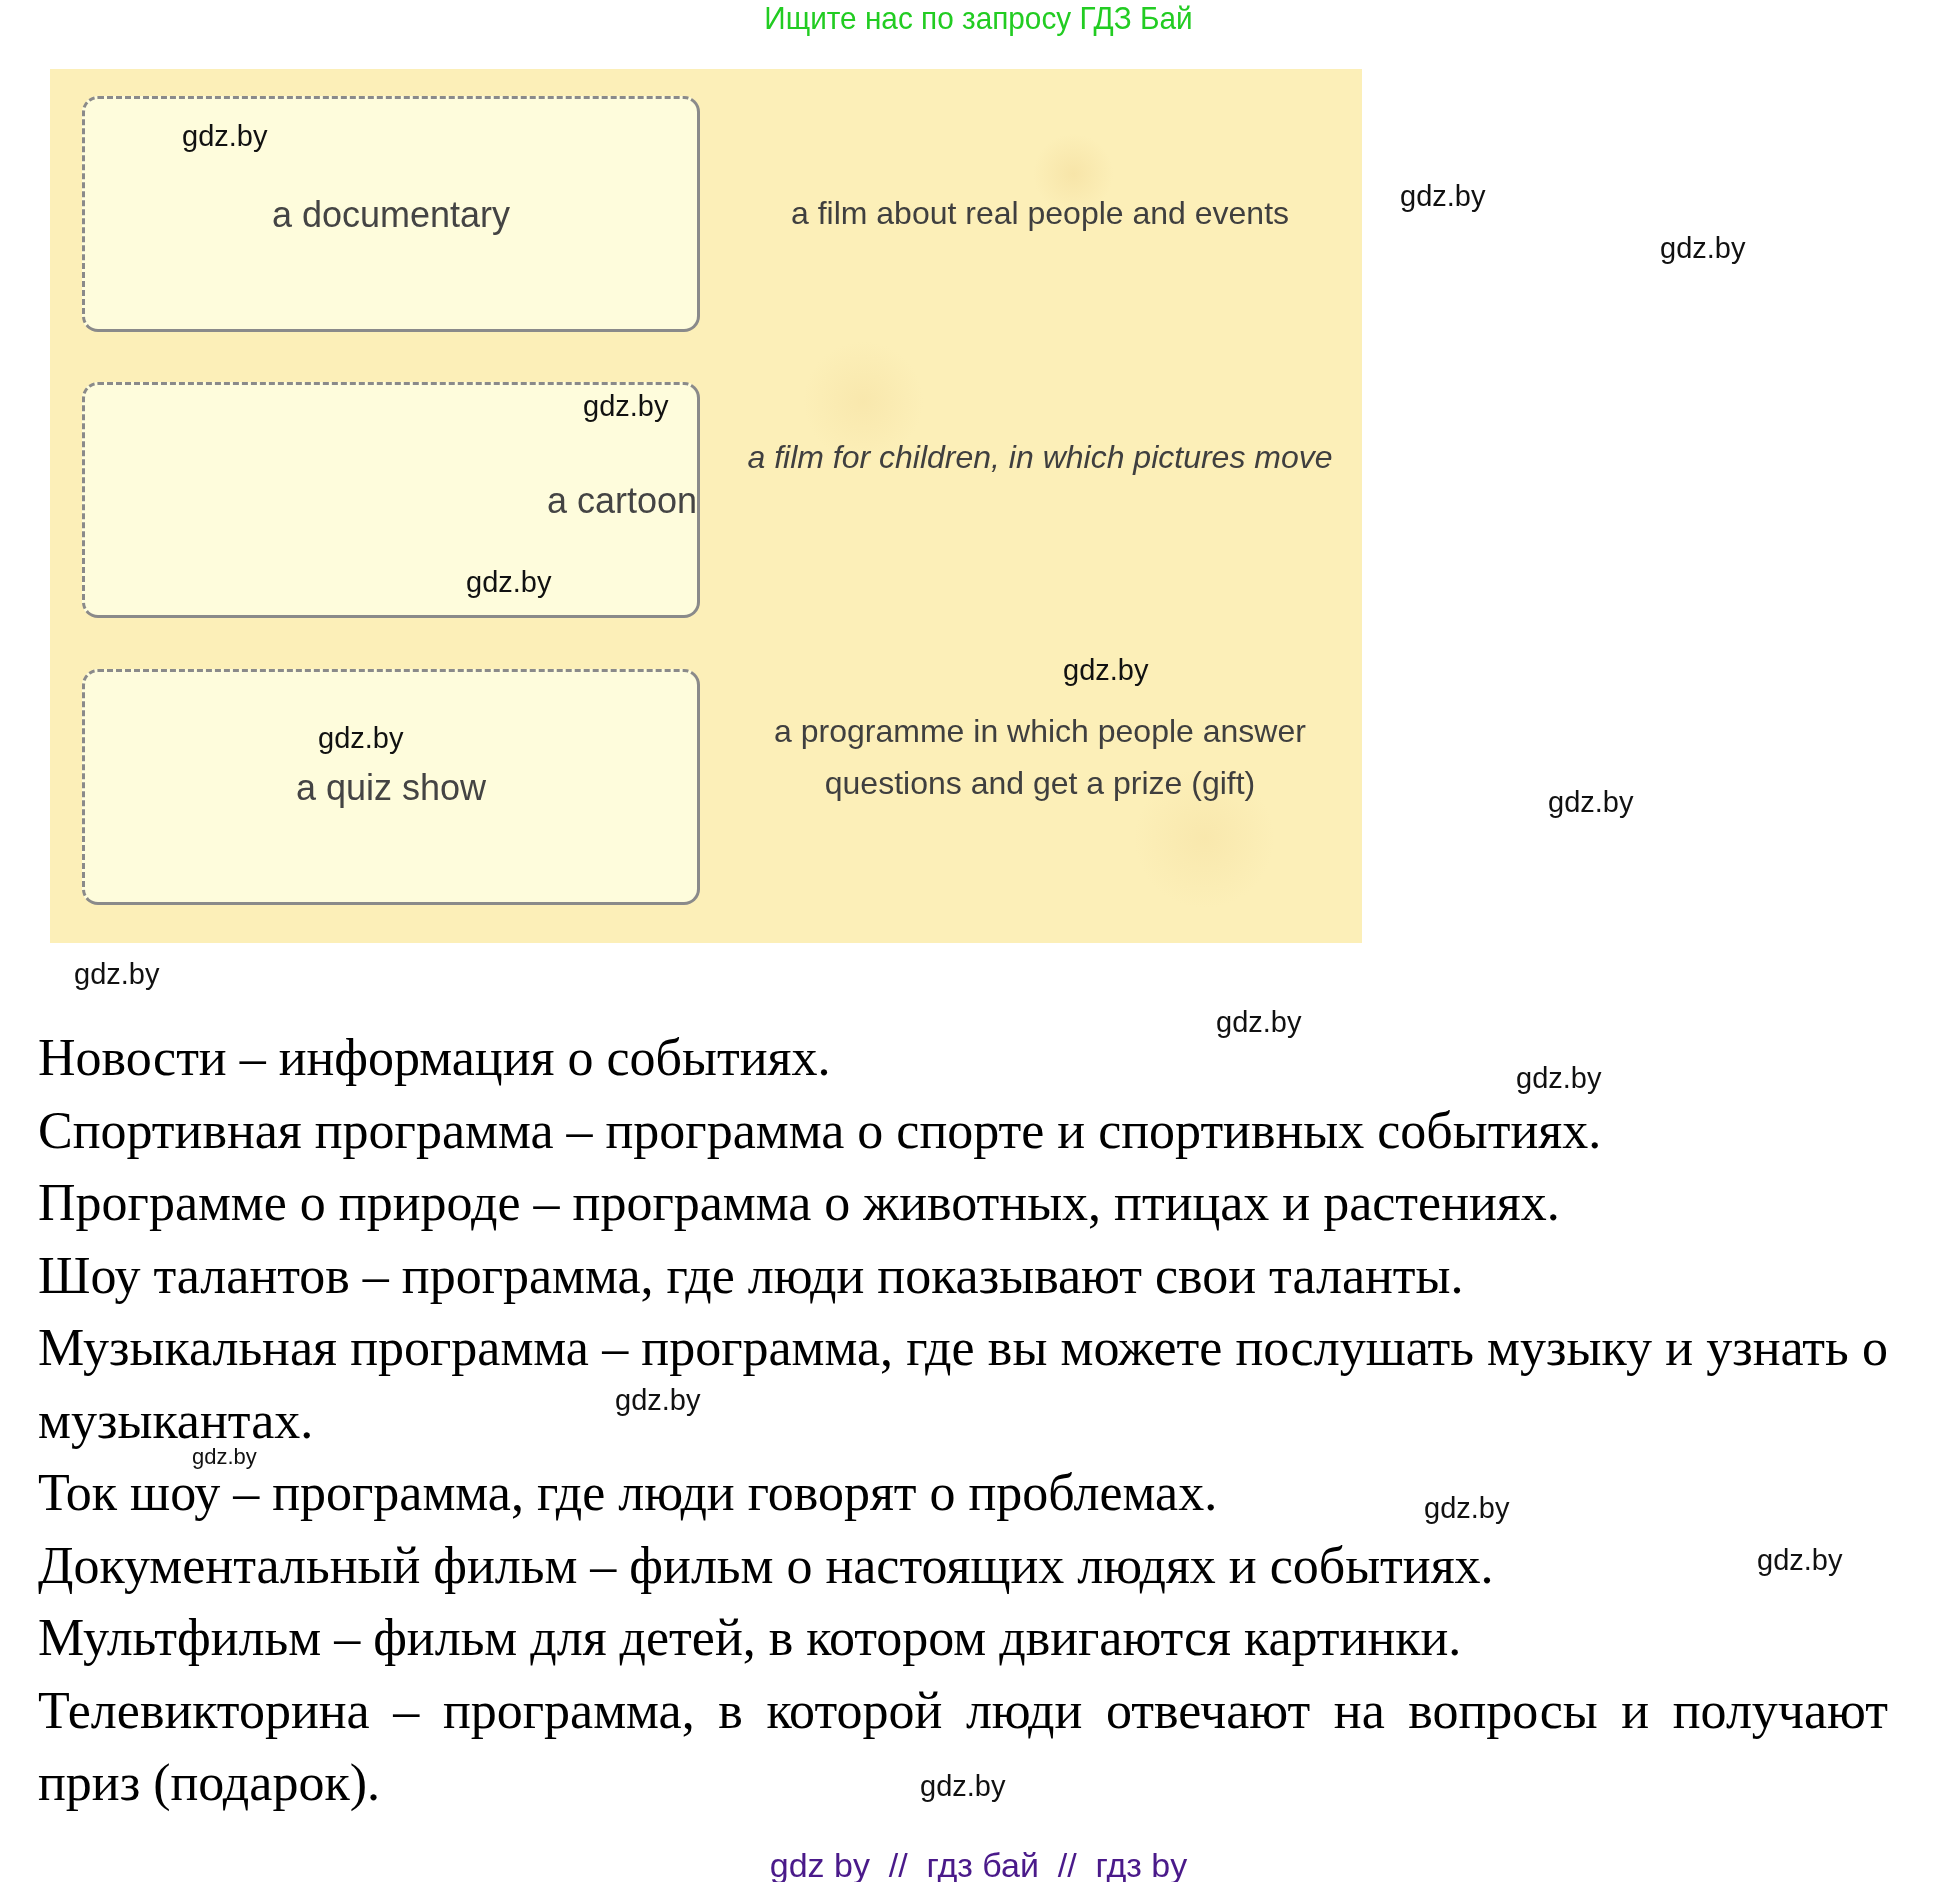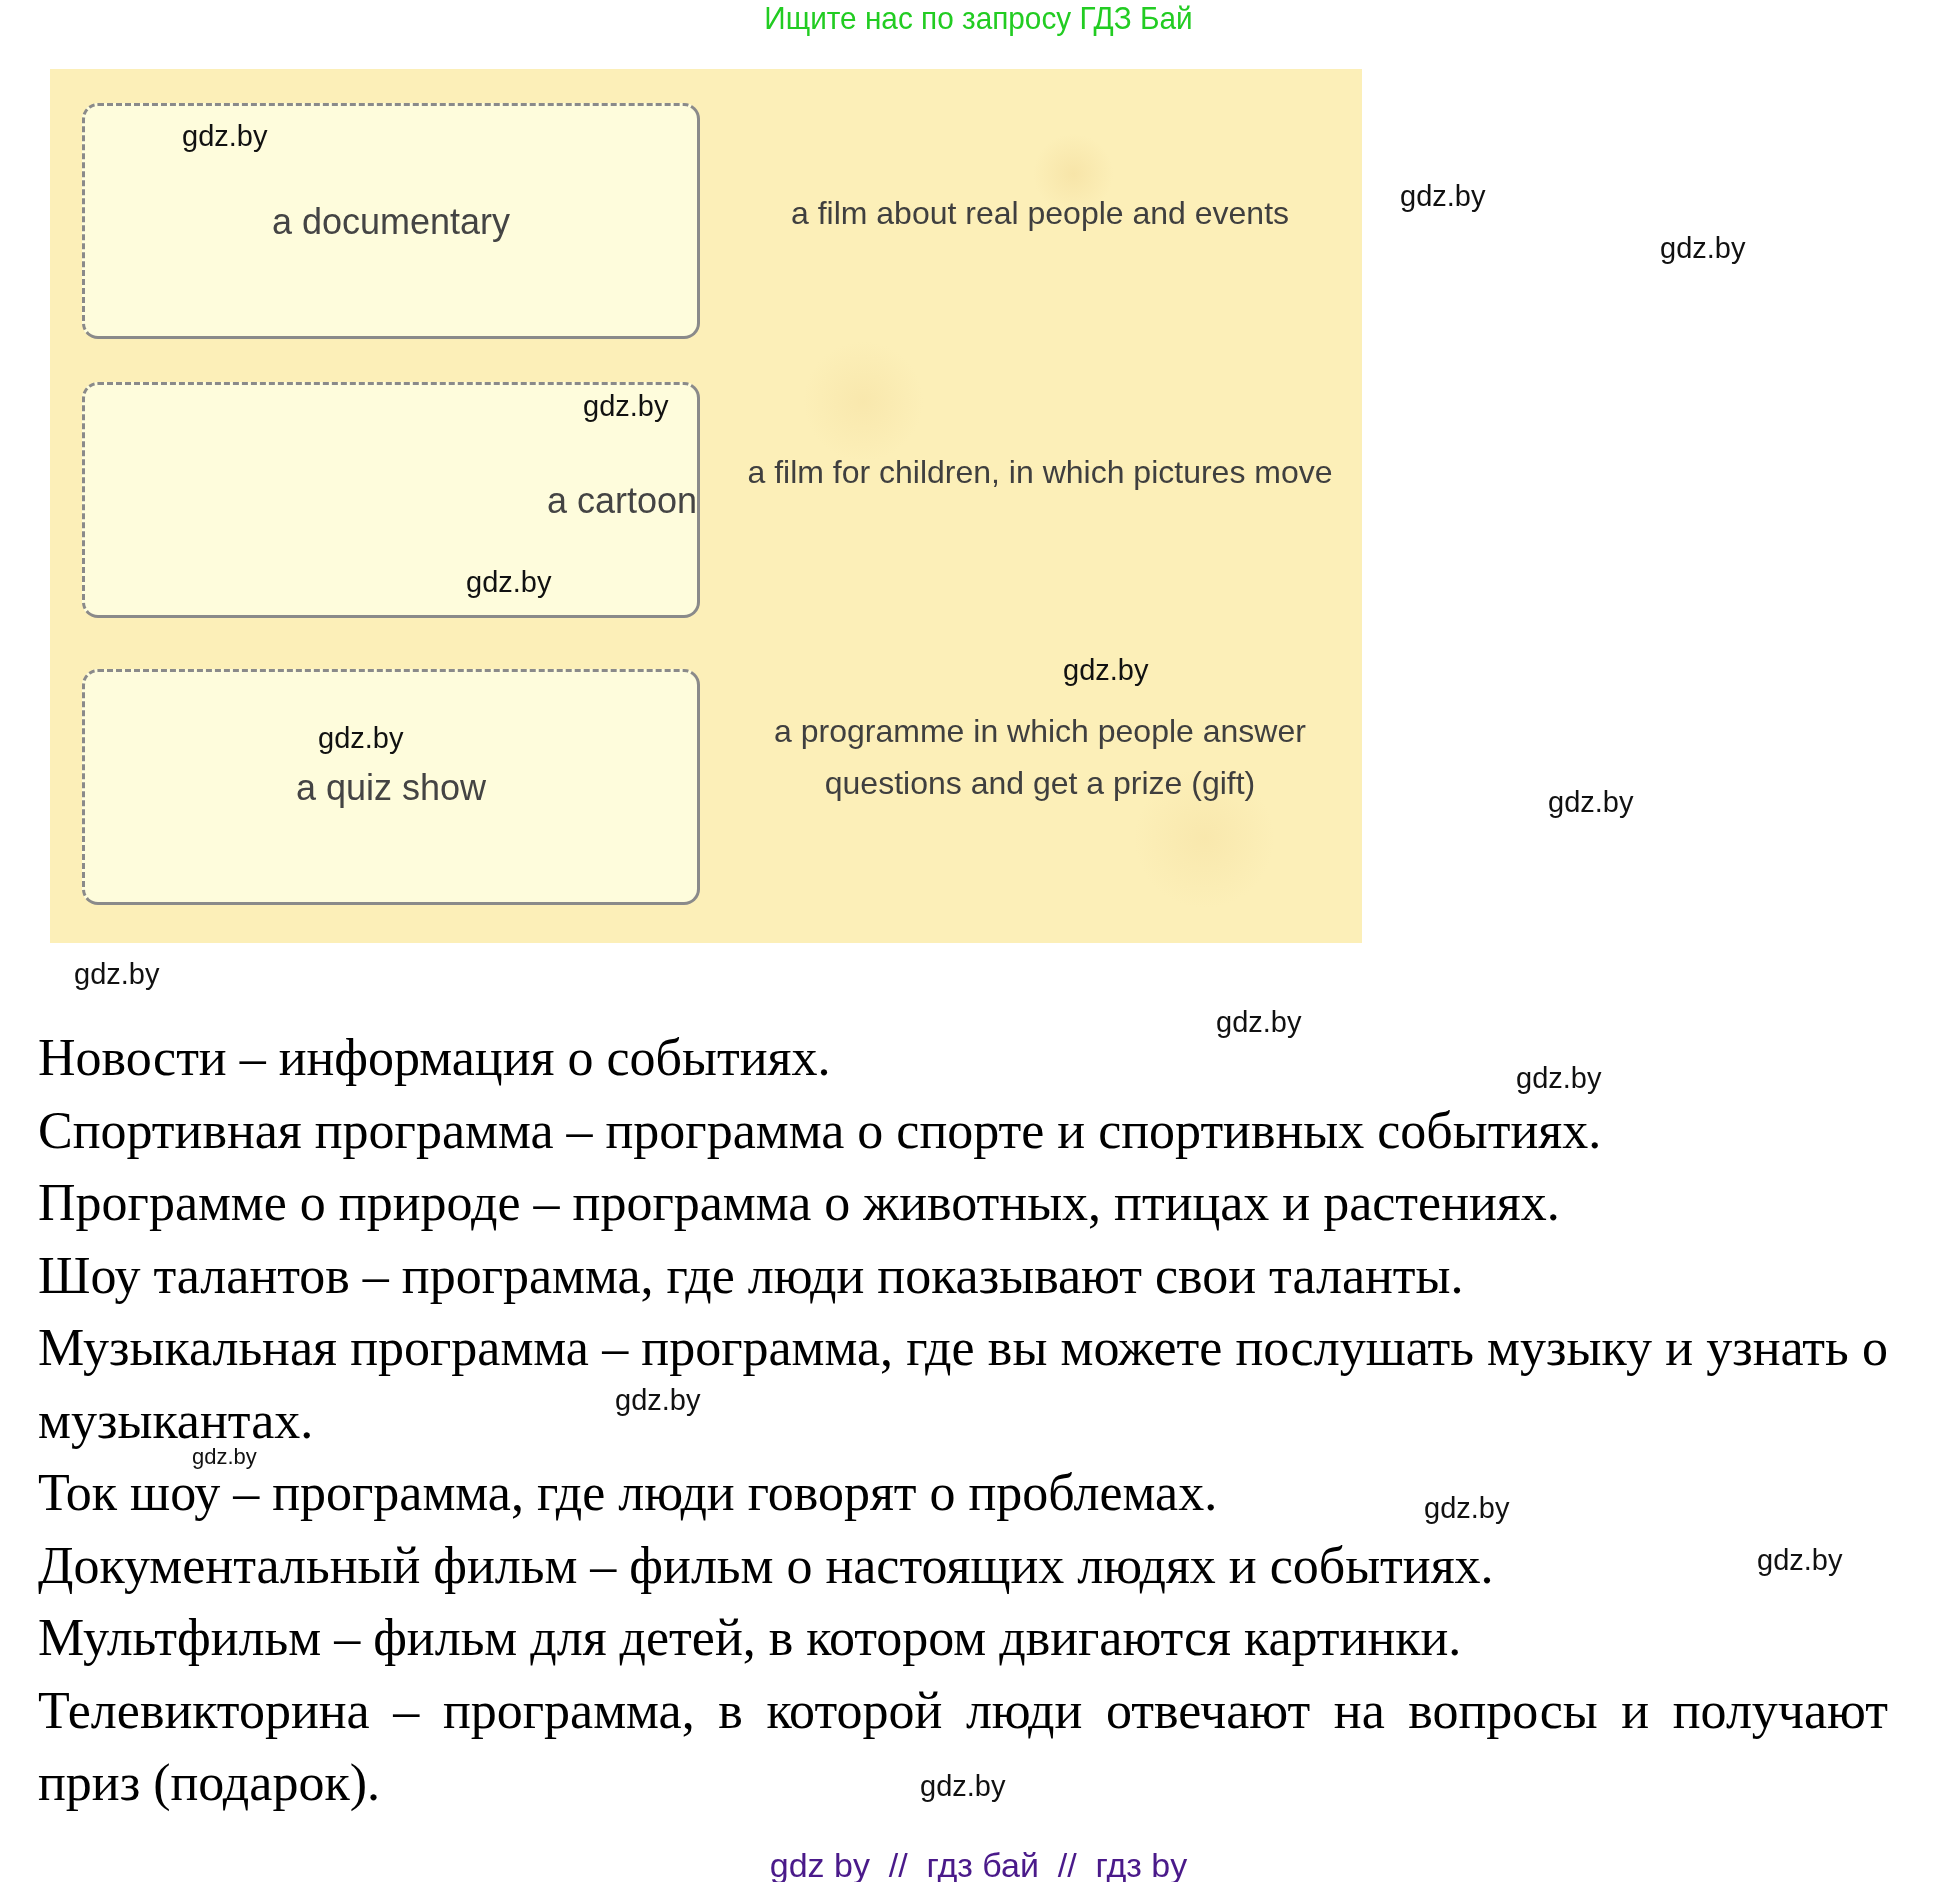--- a/index.html
+++ b/index.html
@@ -69,29 +69,29 @@
       white-space: pre;
     }
   </style>
 </head>
 <body>
 
 <div class="top-banner">Ищите нас по запросу ГДЗ Бай</div>
 
 <div class="exercise-panel">
 
-  <div class="term-card" style="top:34px;">
+  <div class="term-card" style="top:27px;">
     <div class="term" style="top:95px;">a documentary</div>
   </div>
   <div class="definition" style="top:118px;">a film about real people and events</div>
 
   <div class="term-card" style="top:313px;">
     <div class="term" style="top:95px;text-align:right;">a cartoon</div>
   </div>
-  <div class="definition" style="top:377px;">a film for children, in which pictures move</div>
+  <div class="definition" style="top:362px;font-style:italic;">a film for children, in which pictures move</div>
 
   <div class="term-card" style="top:600px;">
     <div class="term" style="top:95px;">a quiz show</div>
   </div>
   <div class="definition" style="top:636px;">a programme in which people answer questions and get a prize (gift)</div>
 </div>
 
 <span class="watermark" style="left:182px; top:120px;">gdz.by</span>
 <span class="watermark" style="left:1400px; top:180px;">gdz.by</span>
 <span class="watermark" style="left:1660px; top:232px;">gdz.by</span>

